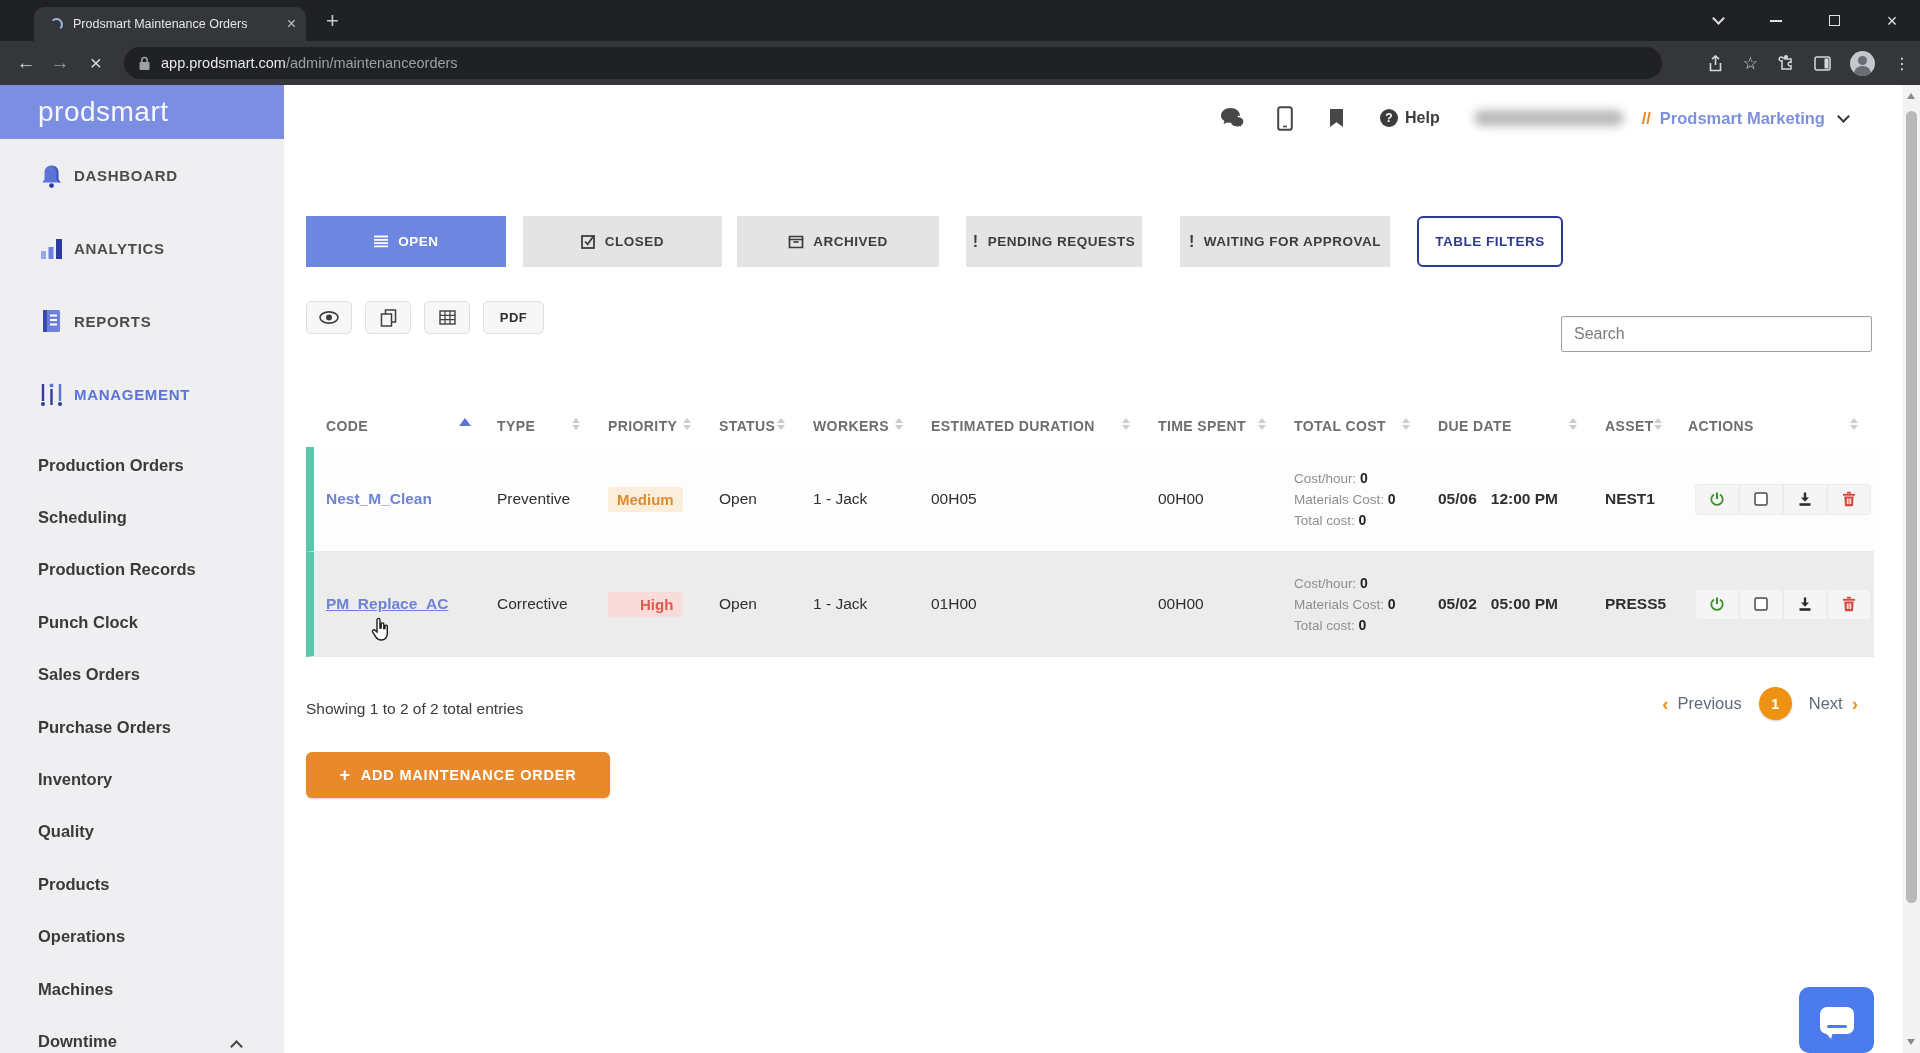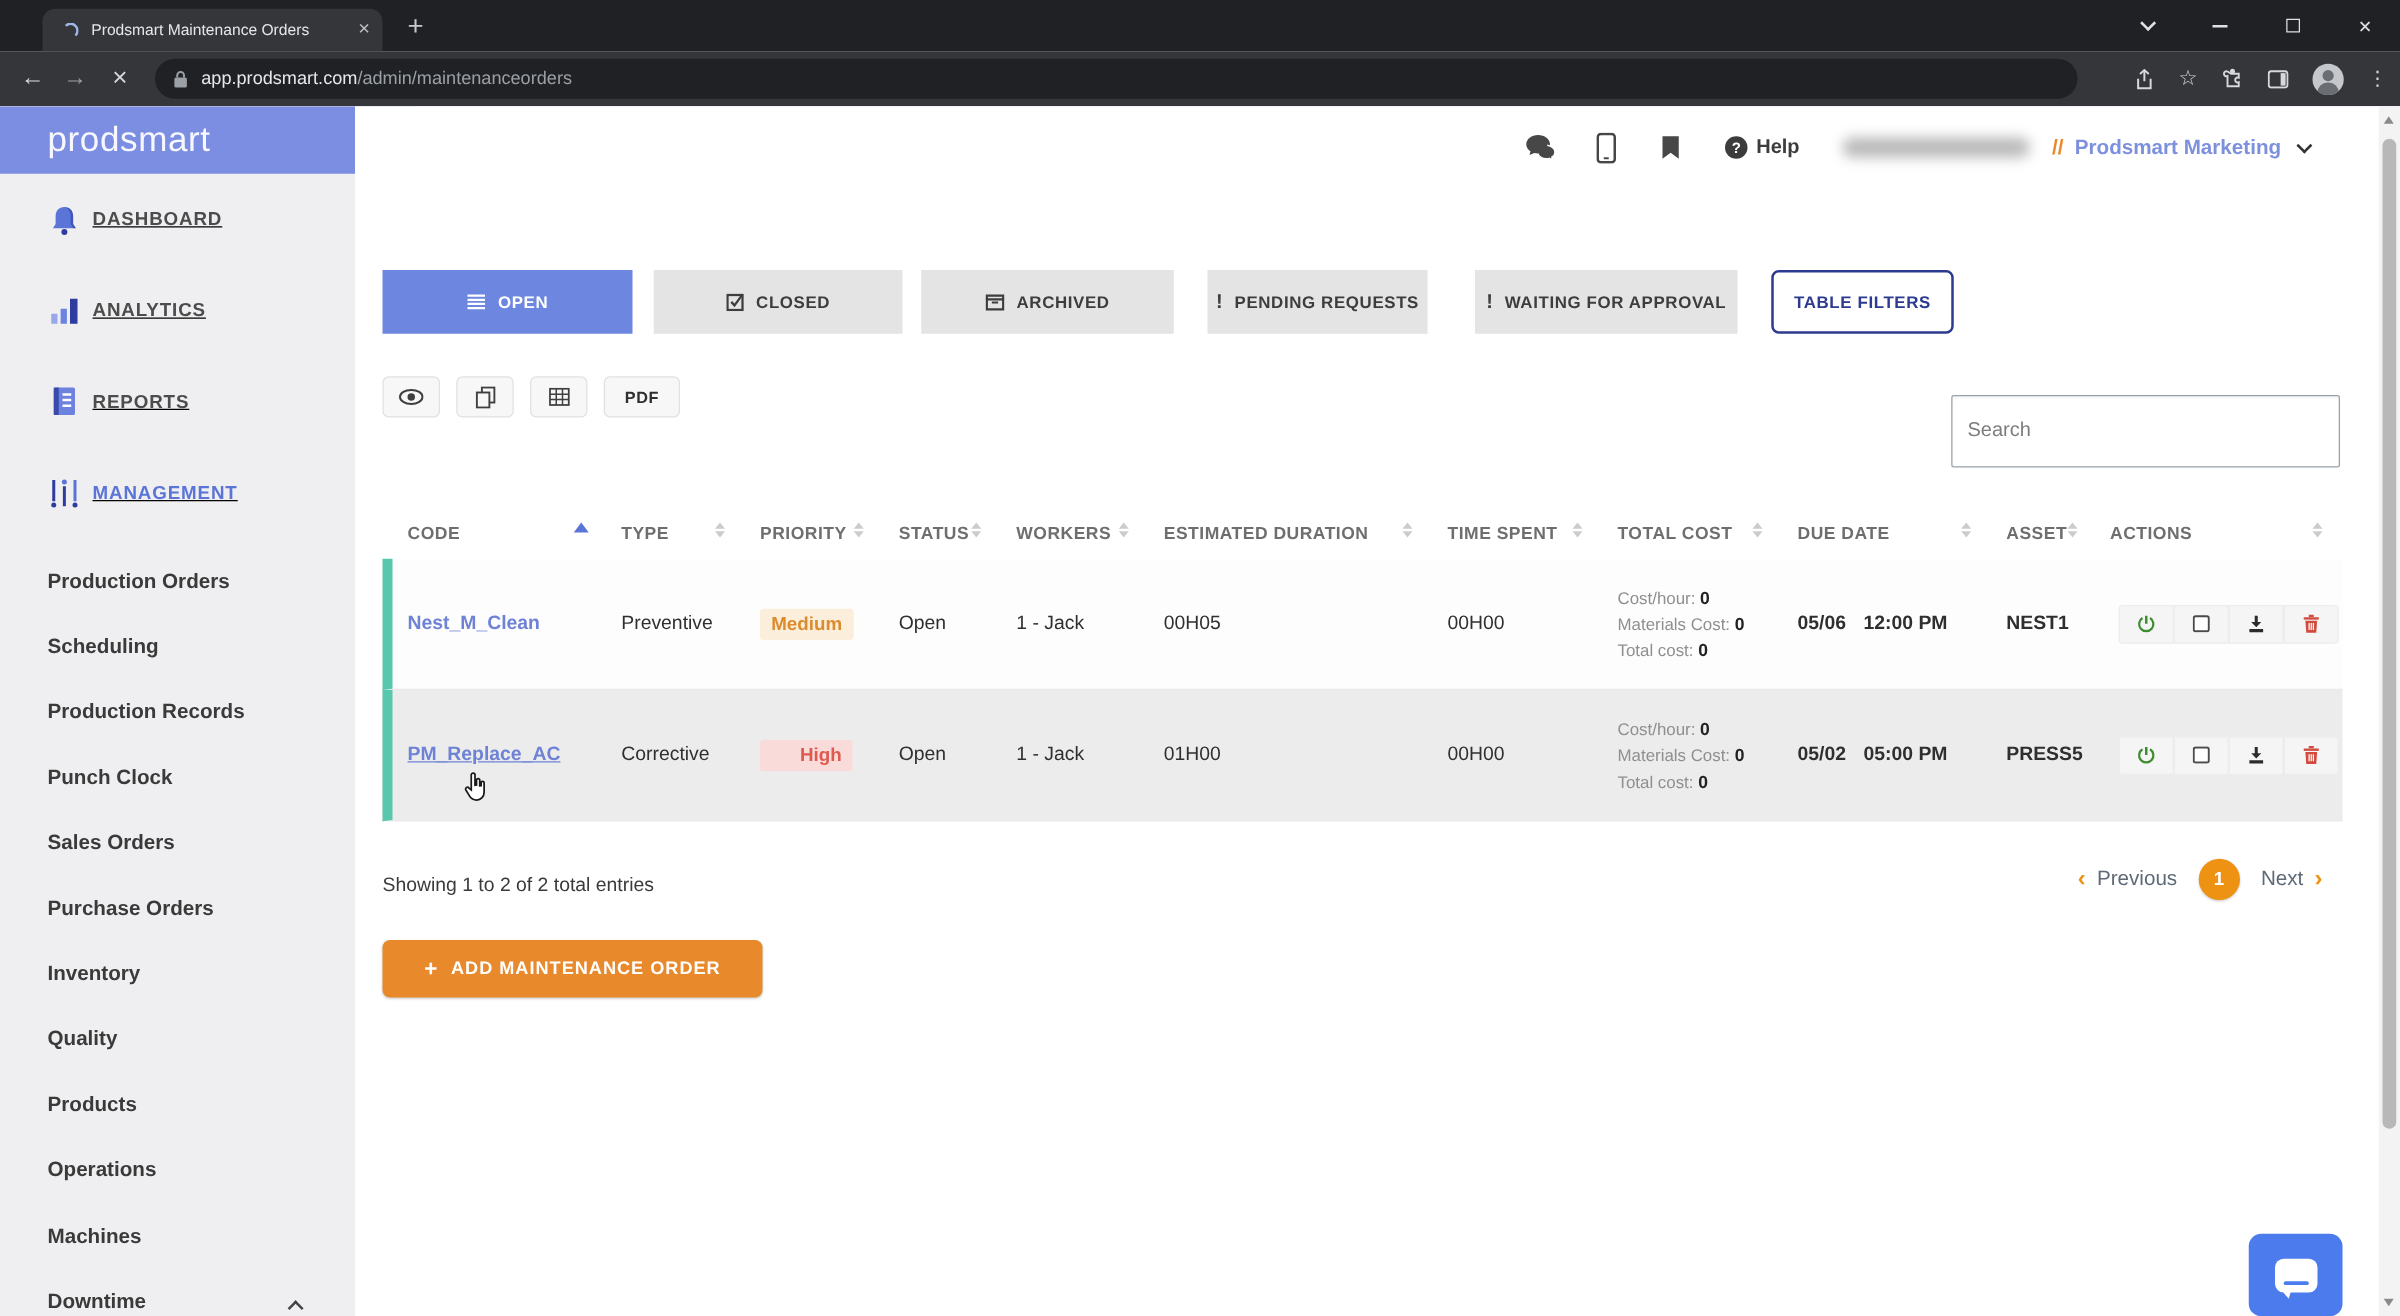--- a/index.html
+++ b/index.html
@@ -36,21 +36,21 @@
   .star { font-size:17px; }
   .kebab { font-size:16px; letter-spacing:0; color:#d6d9dc; }
   .avatar { width:25px; height:25px; border-radius:50%; background:#c4c7cc; position:relative; overflow:hidden; }
   .avatar::before { content:""; position:absolute; left:8px; top:5px; width:9px; height:9px; border-radius:50%; background:#6a6d72; }
   .avatar::after { content:""; position:absolute; left:4px; top:15px; width:17px; height:12px; border-radius:8px 8px 0 0; background:#6a6d72; }
 
   
   .sidebar { position:absolute; left:0; top:85px; width:332px; bottom:0; background:#efeff1; overflow:hidden; }
   .logo { height:54px; background:#7b8ee1; color:#f7f8ff; display:flex; align-items:center;
           padding-left:38px; font-size:28px; letter-spacing:.5px; }
-  .nav-main { height:73px; display:flex; align-items:center; padding-left:38px; position:relative; cursor:pointer;text-decoration:underline; }
+  .nav-main { height:73px; display:flex; align-items:center; padding-left:38px; position:relative; cursor:pointer; }
   .nico { width:27px; height:27px; margin-right:9px; display:flex; align-items:center; justify-content:center; flex:none; }
   .nlbl { font-size:15px; font-weight:700; color:#4c4c4c; letter-spacing:.7px; }
   .nav-main.active .nlbl { color:#5a74d8; }
   .mgchev { position:absolute; right:36px; width:9px; height:9px; border-right:2.5px solid #5a74d8;
             border-bottom:2.5px solid #5a74d8; transform:rotate(45deg); margin-top:-4px; }
   .nav-subs { margin-top:8px; }
   .nav-sub { height:52.4px; display:flex; align-items:center; padding-left:38px; position:relative; cursor:pointer; }
   .slbl { font-size:16.5px; font-weight:600; color:#3a3a3a; }
   .chev-left { position:absolute; right:36px; width:8px; height:8px; border-left:2px solid #8f8f8f;
                border-bottom:2px solid #8f8f8f; transform:rotate(45deg); }
@@ -85,21 +85,21 @@
   .t-wait { width:210px; margin-right:27px; }
   .tfilters { width:146px; height:51px; background:#fff; border:2px solid #2c3a8f; border-radius:6px;
               color:#2c3a8f; font-weight:700; font-size:13.5px; letter-spacing:.5px; cursor:pointer; font-family:inherit; }
   .bang { font-weight:900; font-size:16px; }
 
   .toolbar { position:absolute; left:22px; top:216px; display:flex; gap:13px; }
   .tbtn { width:46px; height:33px; background:#f7f7f8; border:1px solid #e1e1e3; border-radius:5px;
           display:flex; align-items:center; justify-content:center; color:#3f3f3f; cursor:pointer; }
   .tbtn.pdf { width:61px; font-size:13px; font-weight:700; color:#2f2f2f; letter-spacing:.5px; font-family:inherit; }
 
-  .search { position:absolute; left:1277px; top:231px; width:311px; height:58px; border:1px solid #98a2aa;
+  .search { position:absolute; left:1277px; top:231px; width:311px; height:36px; border:1px solid #98a2aa;
             border-radius:2px; padding:0 12px; font-size:16px; color:#333; font-family:inherit;
             box-shadow:inset 0 1px 2px rgba(0,0,0,.06); outline:none; }
   .search::placeholder { color:#7d7d7d; }
 
   
   .table { position:absolute; left:22px; top:319px; width:1568px; }
   .thead, .trow { display:grid; grid-template-columns:171px 111px 111px 94px 118px 227px 136px 144px 167px 83px 198px; width:100%; }
   .thead { height:43px; border-left:8px solid transparent; align-items:center; }
   .th { display:flex; font-size:14px; font-weight:700; color:#6e6e6e; letter-spacing:.4px; padding-left:12px; white-space:nowrap; }
   .sorts { margin-left:auto; margin-right:16px; display:flex; flex-direction:column; gap:2px; cursor:pointer; }

